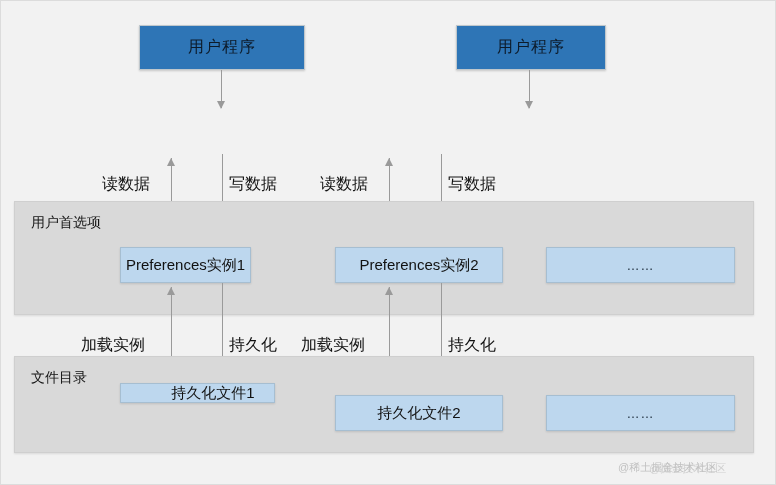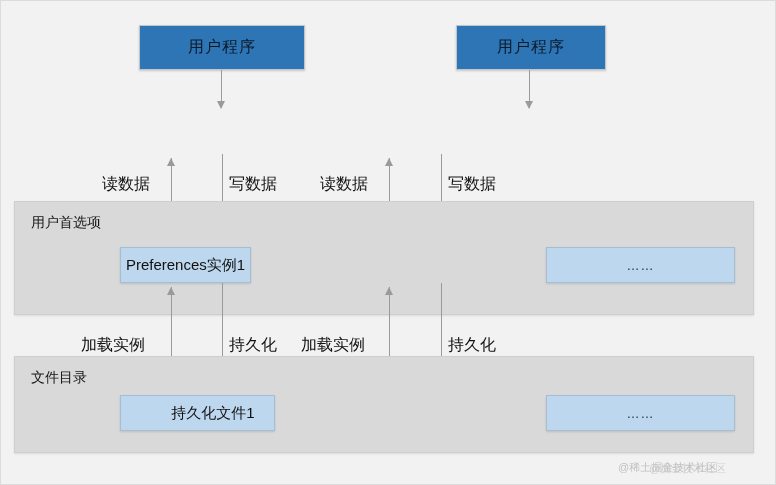--- a/index.html
+++ b/index.html
@@ -171,20 +171,23 @@
   <div class="edge-label" style="left:319px; top:173px;">读数据</div>
   <div class="edge-label" style="left:447px; top:173px;">写数据</div>
 
   <div class="section-panel" style="left:13px; top:200px; width:740px; height:114px;">
     <div class="section-title">用户首选项</div>
   </div>
 
   <div class="inst-box" style="left:119px; top:246px; width:131px; height:36px;">
     <span>Preferences实例1</span>
   </div>
+  <div class="inst-box" style="left:334px; top:246px; width:168px; height:36px;">
+    <span>Preferences实例2</span>
+  </div>
   <div class="inst-box ellipsis" style="left:545px; top:246px; width:189px; height:36px;">
     <span>……</span>
   </div>
 
   <div class="vline" style="left:170px; top:286px; height:90px;"></div>
   <div class="arrow-up" style="left:166px; top:286px;"></div>
 
   <div class="vline" style="left:221px; top:282px; height:110px;"></div>
   <div class="arrow-down" style="left:217px; top:385px;"></div>
 
@@ -196,22 +199,25 @@
 
   <div class="edge-label" style="left:80px; top:334px;">加载实例</div>
   <div class="edge-label" style="left:228px; top:334px;">持久化</div>
   <div class="edge-label" style="left:300px; top:334px;">加载实例</div>
   <div class="edge-label" style="left:447px; top:334px;">持久化</div>
 
   <div class="section-panel" style="left:13px; top:355px; width:740px; height:97px;">
     <div class="section-title">文件目录</div>
   </div>
 
-  <div class="inst-box" style="left:119px; top:394px; width:155px; height:36px;padding-left:31px;">
+  <div class="inst-box" style="left:119px; top:382px; width:155px; height:20px;padding-left:31px;">
     <span>持久化文件1</span>
+  </div>
+  <div class="inst-box" style="left:334px; top:394px; width:168px; height:36px;">
+    <span>持久化文件2</span>
   </div>
   <div class="inst-box ellipsis" style="left:545px; top:394px; width:189px; height:36px;">
     <span>……</span>
   </div>
 
   <div class="watermark" style="left:617px; top:459px;">@稀土掘金技术社区</div>
   <div class="watermark wm2" style="left:648px; top:460px;">@掘金技术社区</div>
 
 </div>
 

